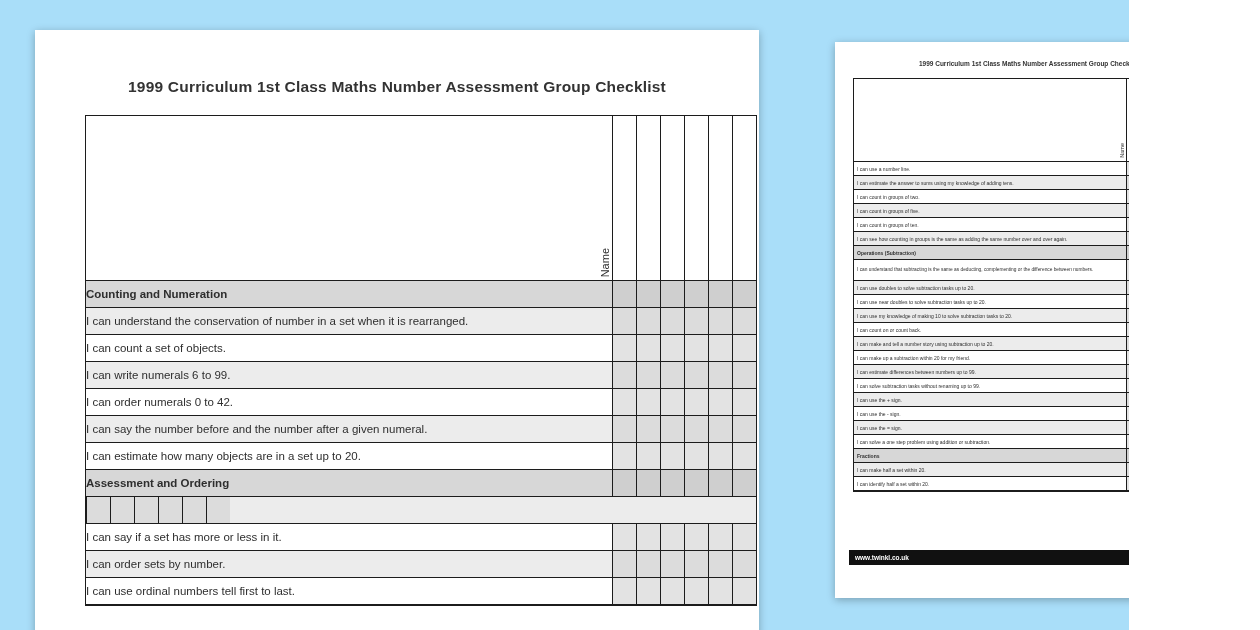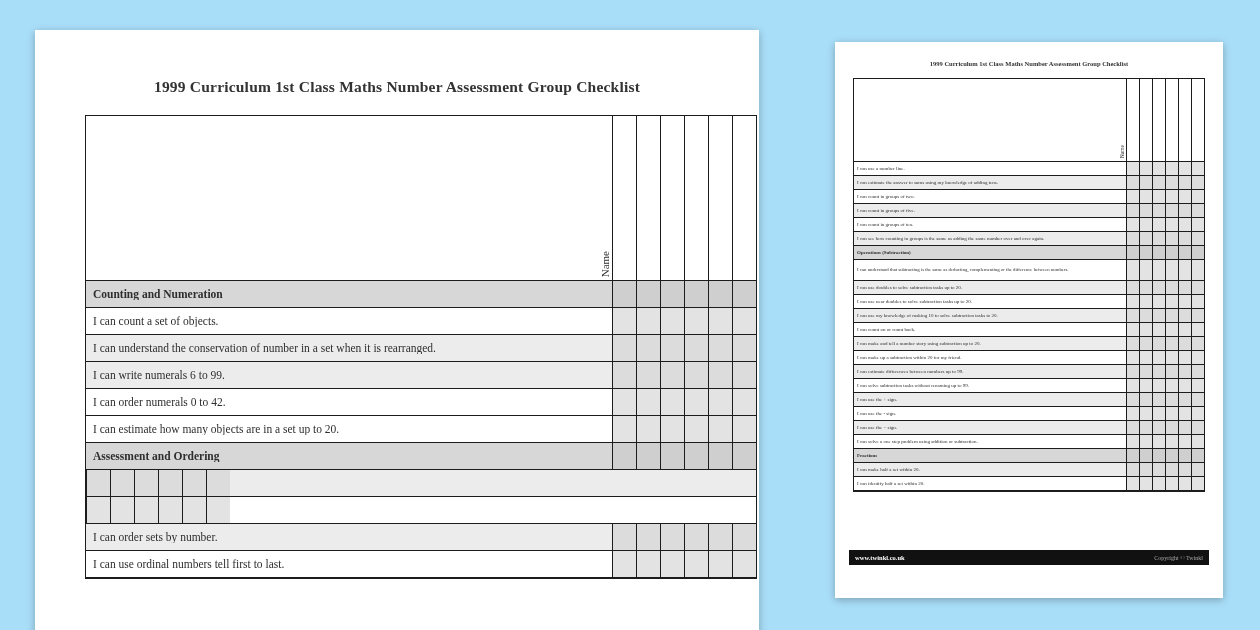--- a/index.html
+++ b/index.html
@@ -1,21 +1,21 @@
 <!DOCTYPE html>
 <html><head>
 <meta charset="utf-8">
 <style>
   html,body{margin:0;padding:0;}
   .canvas{
     position:relative;
-    width:1260px;height:630px;
+    width:1129px;height:630px;
     background:#a9def9;
     overflow:hidden;
-    font-family:Liberation Serif, serif;
+    font-family:Liberation Sans, sans-serif;
   }
   .page{
     position:absolute;
     background:#ffffff;
     box-shadow:0 2px 8px rgba(0,0,0,0.28);
   }
   .page1{ left:35px; top:30px; width:724px; height:700px; }
   .page2{ left:835px; top:42px; width:388px; height:556px; }
 
   .title1{
@@ -80,21 +80,21 @@
   .row .check{ align-self:stretch; }
   .row.alt{ background:#ececec; }
   .row.alt .check{ background:#dcdcdc; }
   .row.section{ background:#d7d7d7; font-weight:bold; }
   .row.section .check{ background:#cfcfcf; }
 
   .cell{
     flex:1;
     overflow:hidden;
   }
-  .t1 .cell{ font-size:11.5px; padding-left:7px; }
+  .t1 .cell{ font-size:11.5px; }
   .t2 .cell{ font-size:5px; padding-left:3px; line-height:1.2; }
   .t2 .row.tall .cell{ font-size:4.8px; }
 
   .footer{
     position:absolute;
     left:14px; right:14px; bottom:33px;
     height:15px;
     background:#111111;
     display:flex;
     justify-content:space-between;
@@ -126,49 +126,58 @@
         </div>
     <div class="row section">
           <div class="cell">Counting and Numeration</div>
           <div class="check"></div>
           <div class="check"></div>
           <div class="check"></div>
           <div class="check"></div>
           <div class="check"></div>
           <div class="check"></div>
         </div>
+        <div class="row alt">
+          <div class="cell">I can understand the conservation of number in a set when it is rearranged.</div>
+          <div class="check"></div>
+          <div class="check"></div>
+          <div class="check"></div>
+          <div class="check"></div>
+          <div class="check"></div>
+          <div class="check"></div>
+        </div>
         <div class="row">
           <div class="cell">I can count a set of objects.</div>
           <div class="check"></div>
           <div class="check"></div>
           <div class="check"></div>
           <div class="check"></div>
           <div class="check"></div>
           <div class="check"></div>
         </div>
         <div class="row alt">
-          <div class="cell">I can understand the conservation of number in a set when it is rearranged.</div>
-          <div class="check"></div>
-          <div class="check"></div>
-          <div class="check"></div>
-          <div class="check"></div>
-          <div class="check"></div>
-          <div class="check"></div>
-        </div>
-        <div class="row alt">
           <div class="cell">I can write numerals 6 to 99.</div>
           <div class="check"></div>
           <div class="check"></div>
           <div class="check"></div>
           <div class="check"></div>
           <div class="check"></div>
           <div class="check"></div>
         </div>
         <div class="row">
           <div class="cell">I can order numerals 0 to 42.</div>
+          <div class="check"></div>
+          <div class="check"></div>
+          <div class="check"></div>
+          <div class="check"></div>
+          <div class="check"></div>
+          <div class="check"></div>
+        </div>
+        <div class="row alt">
+          <div class="cell">I can say the number before and the number after a given numeral.</div>
           <div class="check"></div>
           <div class="check"></div>
           <div class="check"></div>
           <div class="check"></div>
           <div class="check"></div>
           <div class="check"></div>
         </div>
         <div class="row">
           <div class="cell">I can estimate how many objects are in a set up to 20.</div>
           <div class="check"></div>
@@ -189,20 +198,21 @@
         </div>
         <div class="row alt">
           <div class="check"></div>
           <div class="check"></div>
           <div class="check"></div>
           <div class="check"></div>
           <div class="check"></div>
           <div class="check"></div>
         </div>
         <div class="row">
+          <div class="cell">I can say if a set has more or less in it.</div>
           <div class="check"></div>
           <div class="check"></div>
           <div class="check"></div>
           <div class="check"></div>
           <div class="check"></div>
           <div class="check"></div>
         </div>
         <div class="row alt">
           <div class="cell">I can order sets by number.</div>
           <div class="check"></div>

